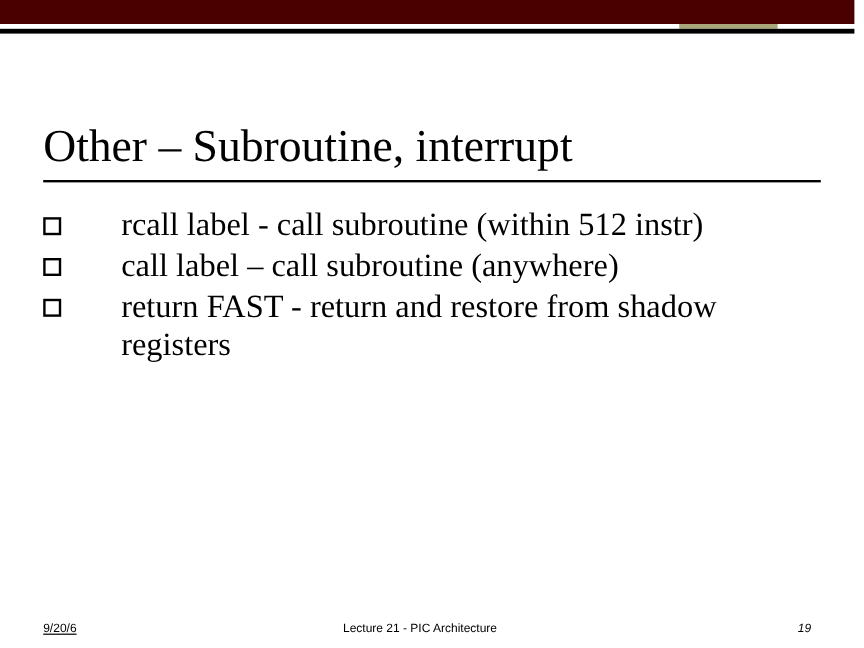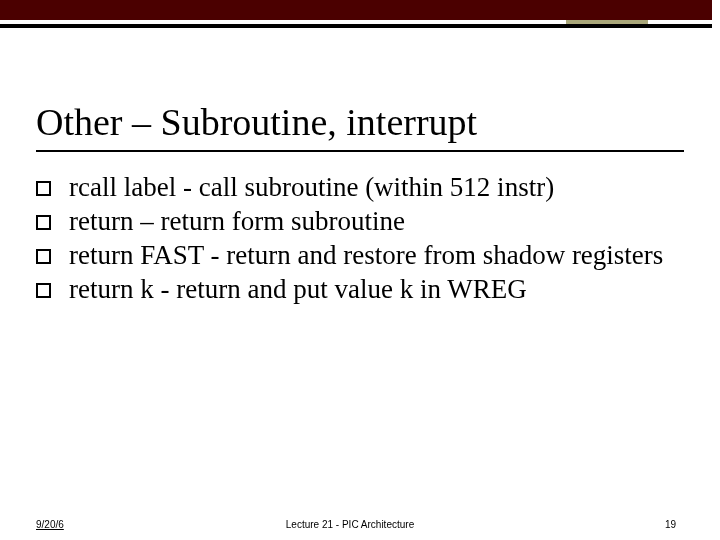--- a/index.html
+++ b/index.html
@@ -7,54 +7,50 @@
   .slide { position: relative; width: 712px; height: 540px; }
   .topbar-dark { position: absolute; left: 0; right: 0; top: 0; height: 20px; background: #4b0000; }
   .topbar-thin { position: absolute; left: 0; right: 0; top: 24px; height: 4px; background: #000; }
   .progress-track { position: absolute; left: 0; right: 0; top: 20px; height: 4px; background: #fff; }
   .progress-fill { position: absolute; left: 566px; top: 20px; width: 82px; height: 4px; background: #a9a77a; }
   .title { position: absolute; left: 36px; top: 100px; font-size: 38px; font-weight: 400; letter-spacing: 0; }
   .hr { position: absolute; left: 36px; top: 150px; width: 648px; height: 2px; background: #000; }
   .content { position: absolute; left: 36px; top: 172px; width: 648px; }
   .item { display: flex; align-items: flex-start; margin-bottom: 2px; }
   .bullet { flex: 0 0 auto; width: 15px; height: 15px; border: 2px solid #000; margin-top: 9px; margin-right: 18px; }
-  .itemtext { font-size: 27px; line-height: 1.18; }
+  .itemtext { font-size: 27px; line-height: 1.18; margin-left: 32px; }
   .footer { position: absolute; left: 0; bottom: 10px; width: 100%; font-family: Arial, Helvetica, sans-serif; font-size: 10px; color: #000; }
   .fdate { position: absolute; left: 36px; bottom: 0; text-decoration: underline; }
   .fcenter { position: absolute; left: 0; right: 12px; bottom: 0; text-align: center; }
-  .fpage { position: absolute; right: 36px; bottom: 0; }
+  .fpage { position: absolute; right: 36px; bottom: 0; font-style: italic; }
 </style>
 </head>
 <body>
 
 <div class="slide">
   <div class="topbar-dark"></div>
   <div class="progress-track"></div>
   <div class="progress-fill"></div>
   <div class="topbar-thin"></div>
 
   <div class="title">Other – Subroutine, interrupt</div>
   <div class="hr"></div>
 
   <div class="content">
     <div class="item">
       <span class="bullet"></span>
       <span class="itemtext">rcall label  - call subroutine (within 512 instr)</span>
     </div>
     <div class="item">
       <span class="bullet"></span>
-      <span class="itemtext">return – return form subroutine</span>
+      <span class="itemtext">call label – call subroutine (anywhere)</span>
     </div>
     <div class="item">
       <span class="bullet"></span>
       <span class="itemtext">return  FAST  - return and restore from shadow registers</span>
-    </div>
-    <div class="item">
-      <span class="bullet"></span>
-      <span class="itemtext">return  k  - return and put value k in WREG</span>
     </div>
   </div>
 
   <div class="footer">
     <span class="fdate">9/20/6</span>
     <div class="fcenter">Lecture 21 - PIC Architecture</div>
     <span class="fpage">19</span>
   </div>
 </div>
 

